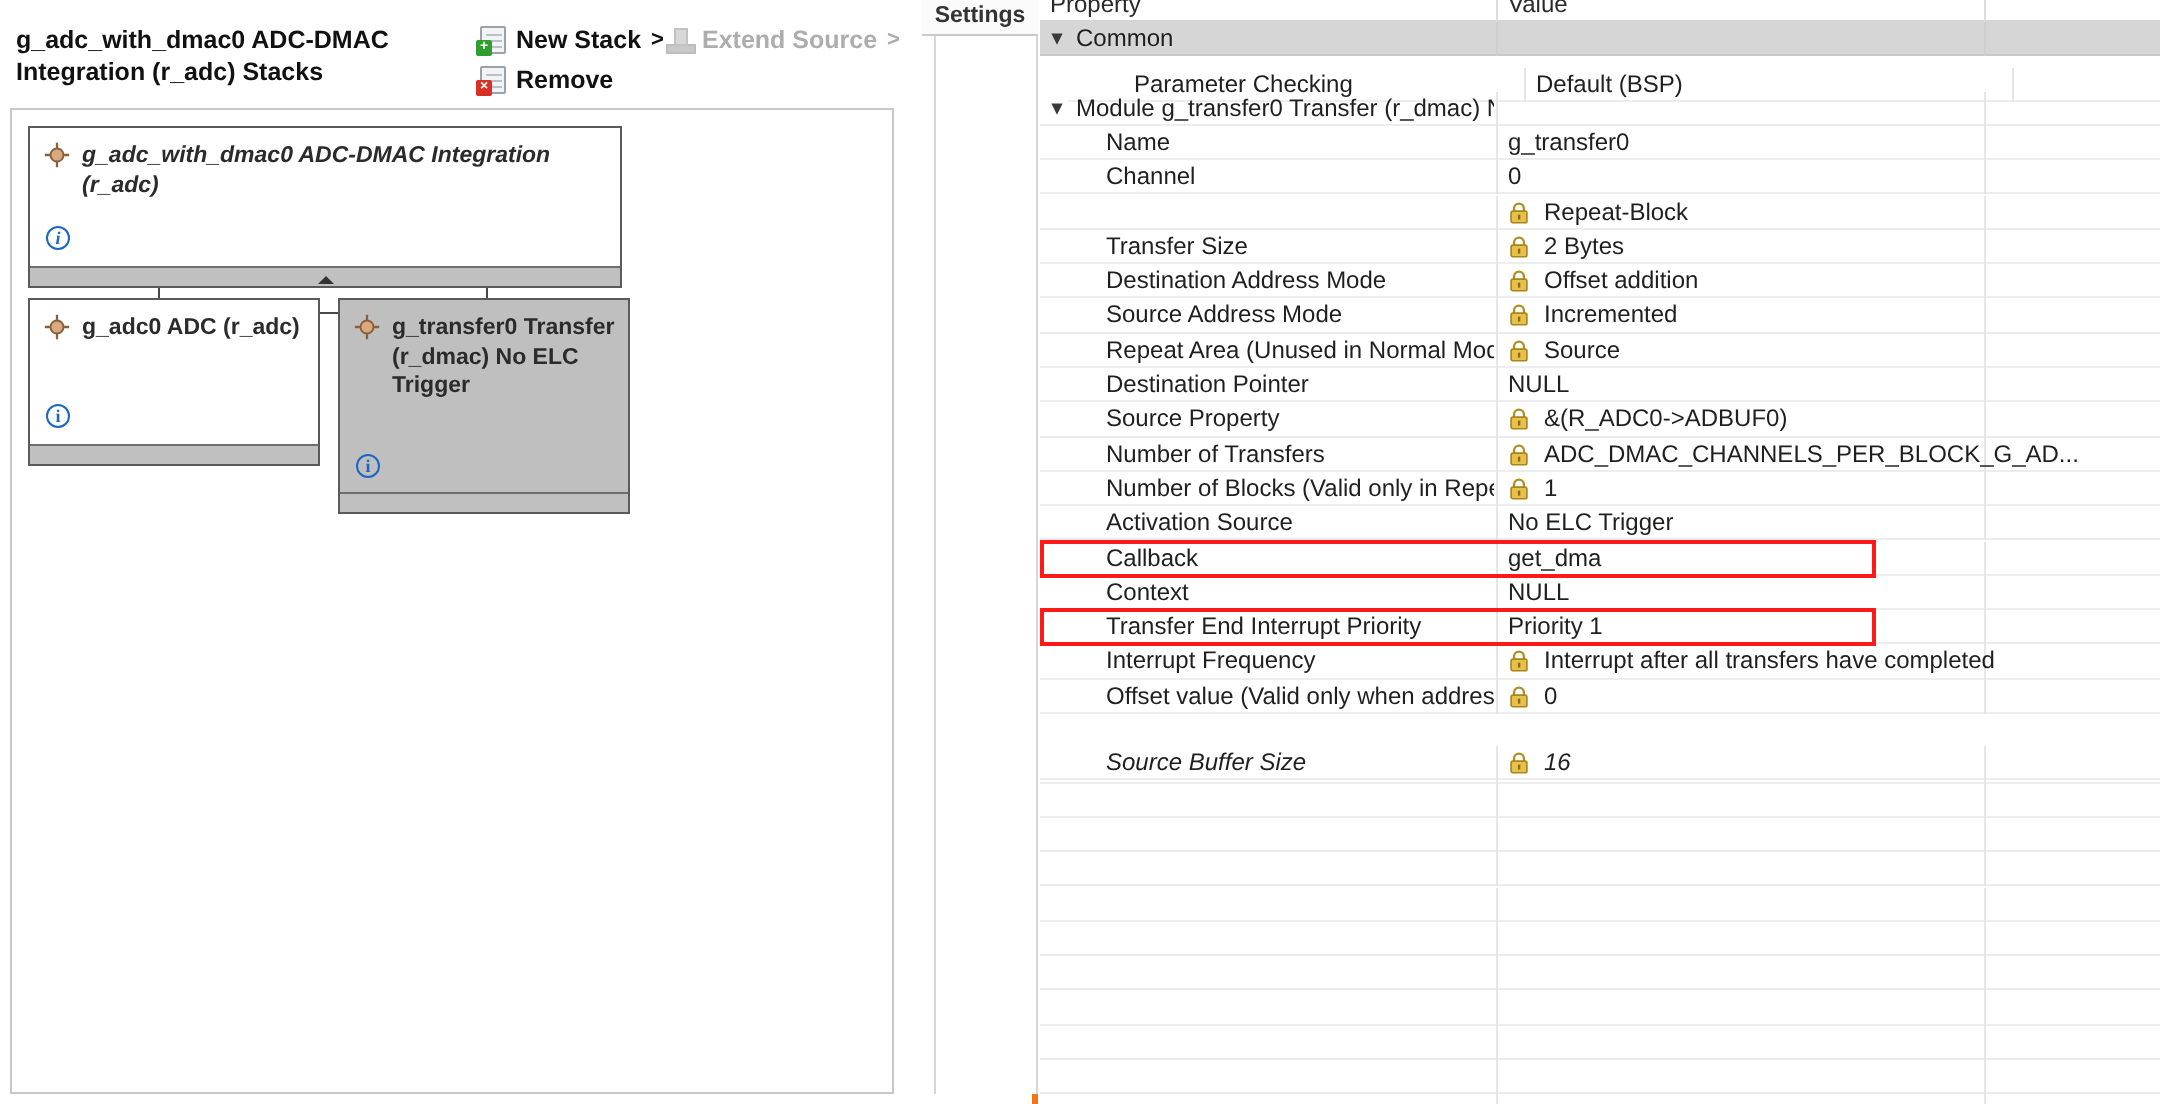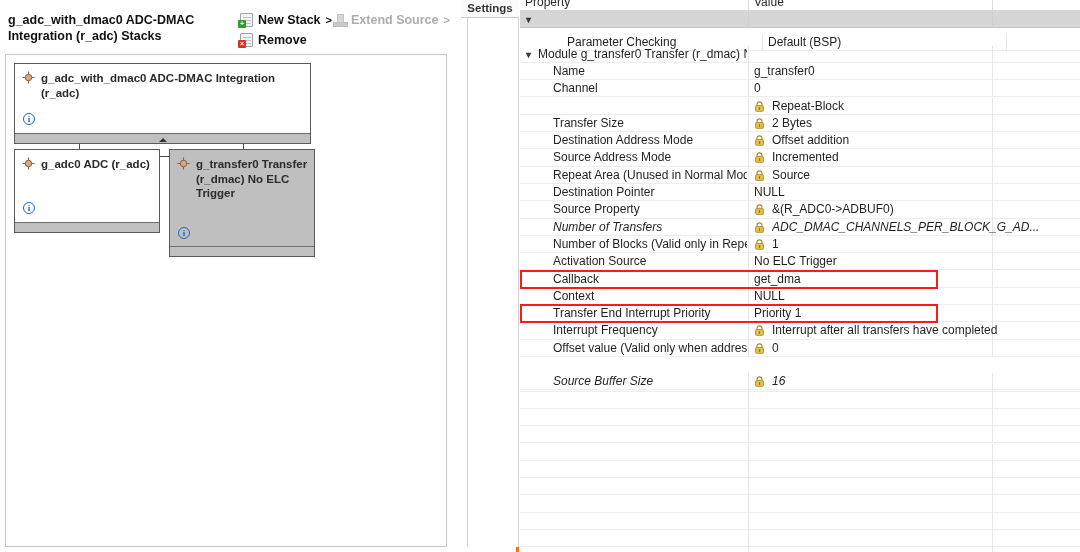--- a/index.html
+++ b/index.html
@@ -185,21 +185,21 @@
       <div class="tool-btn" id="btn-remove">
         <span class="doc-icon">
             <span class="badge red">×</span>
           </span>
         <span>Remove</span>
       </div>
     </div>
 
     <div id="stack-canvas">
 
-      <div class="stack-box" style="left:8px; top:8px; width:297px; height:81px;">
+      <div class="stack-box" style="left:8px; top:8px; width:297px; height:81px;font-style:italic;">
         <svg class="target-icon" viewBox="0 0 16 16">
           <circle cx="8" cy="8" r="4" fill="#d9a97f" stroke="#8a5f3c" stroke-width="1.2"></circle>
           <path d="M8 0.5V4M8 12V15.5M0.5 8H4M12 8H15.5" stroke="#8a5f3c" stroke-width="1.4"></path>
         </svg>
         <div class="box-label">g_adc_with_dmac0 ADC-DMAC Integration (r_adc)</div>
         <div class="info-icon" style="left:8px; bottom:18px;">i</div>
         <div class="box-footer">
           <svg width="297" height="9" viewBox="0 0 297 9">
             <path d="M144 6 L148 2 L152 6 Z" fill="#333"></path>
           </svg>
@@ -243,20 +243,21 @@
       <div class="hcell" style="left:5px;">Property</div>
       <div class="hsep" style="left:228px;"></div>
       <div class="hcell" style="left:234px;">Value</div>
       <div class="hsep" style="left:472px;"></div>
     </div>
     <div id="prop-rows">
         <div class="prow group" style="top: 11px;">
           <div class="col-sep sep1"></div>
           <div class="col-sep sep2"></div>
           <div class="chev lvl0">▾</div>
+          <div class="pname lvl0" style="left:18px;width:209px;">Common</div>
         </div>
         <div class="prow" style="top: 34px; margin-left: 14px;">
           <div class="col-sep sep1"></div>
           <div class="col-sep sep2"></div>
           <div class="pname lvl1">Parameter Checking</div>
           <div class="pval">Default (BSP)</div>
         </div>
         <div class="prow" style="top: 45.6px;">
           <div class="col-sep sep1"></div>
           <div class="col-sep sep2"></div>
@@ -339,21 +340,21 @@
           <div class="col-sep sep1"></div>
           <div class="col-sep sep2"></div>
           <div class="pname lvl1">Source Property</div>
           <svg class="lock-icon" viewBox="0 0 12 12">
             <path d="M3.3 5.2V3.6a2.7 2.7 0 0 1 5.4 0v1.6" fill="none" stroke="#b08d22" stroke-width="1.25"></path>
             <rect x="1.7" y="5" width="8.6" height="6.3" rx="1" fill="#e8c14a" stroke="#a8851f" stroke-width="0.9"></rect>
             <rect x="5.4" y="6.9" width="1.3" height="2.7" fill="#8a6c15"></rect>
           </svg>
           <div class="pval locked">&amp;(R_ADC0-&gt;ADBUF0)</div>
         </div>
-        <div class="prow" style="top: 218.6px; font-style: italic;">
+        <div class="prow" style="top: 218.6px;">
           <div class="col-sep sep1"></div>
           <div class="col-sep sep2"></div>
           <div class="pname lvl1">Number of Transfers</div>
           <svg class="lock-icon" viewBox="0 0 12 12">
             <path d="M3.3 5.2V3.6a2.7 2.7 0 0 1 5.4 0v1.6" fill="none" stroke="#b08d22" stroke-width="1.25"></path>
             <rect x="1.7" y="5" width="8.6" height="6.3" rx="1" fill="#e8c14a" stroke="#a8851f" stroke-width="0.9"></rect>
             <rect x="5.4" y="6.9" width="1.3" height="2.7" fill="#8a6c15"></rect>
           </svg>
           <div class="pval locked">ADC_DMAC_CHANNELS_PER_BLOCK_G_AD...</div>
         </div>

